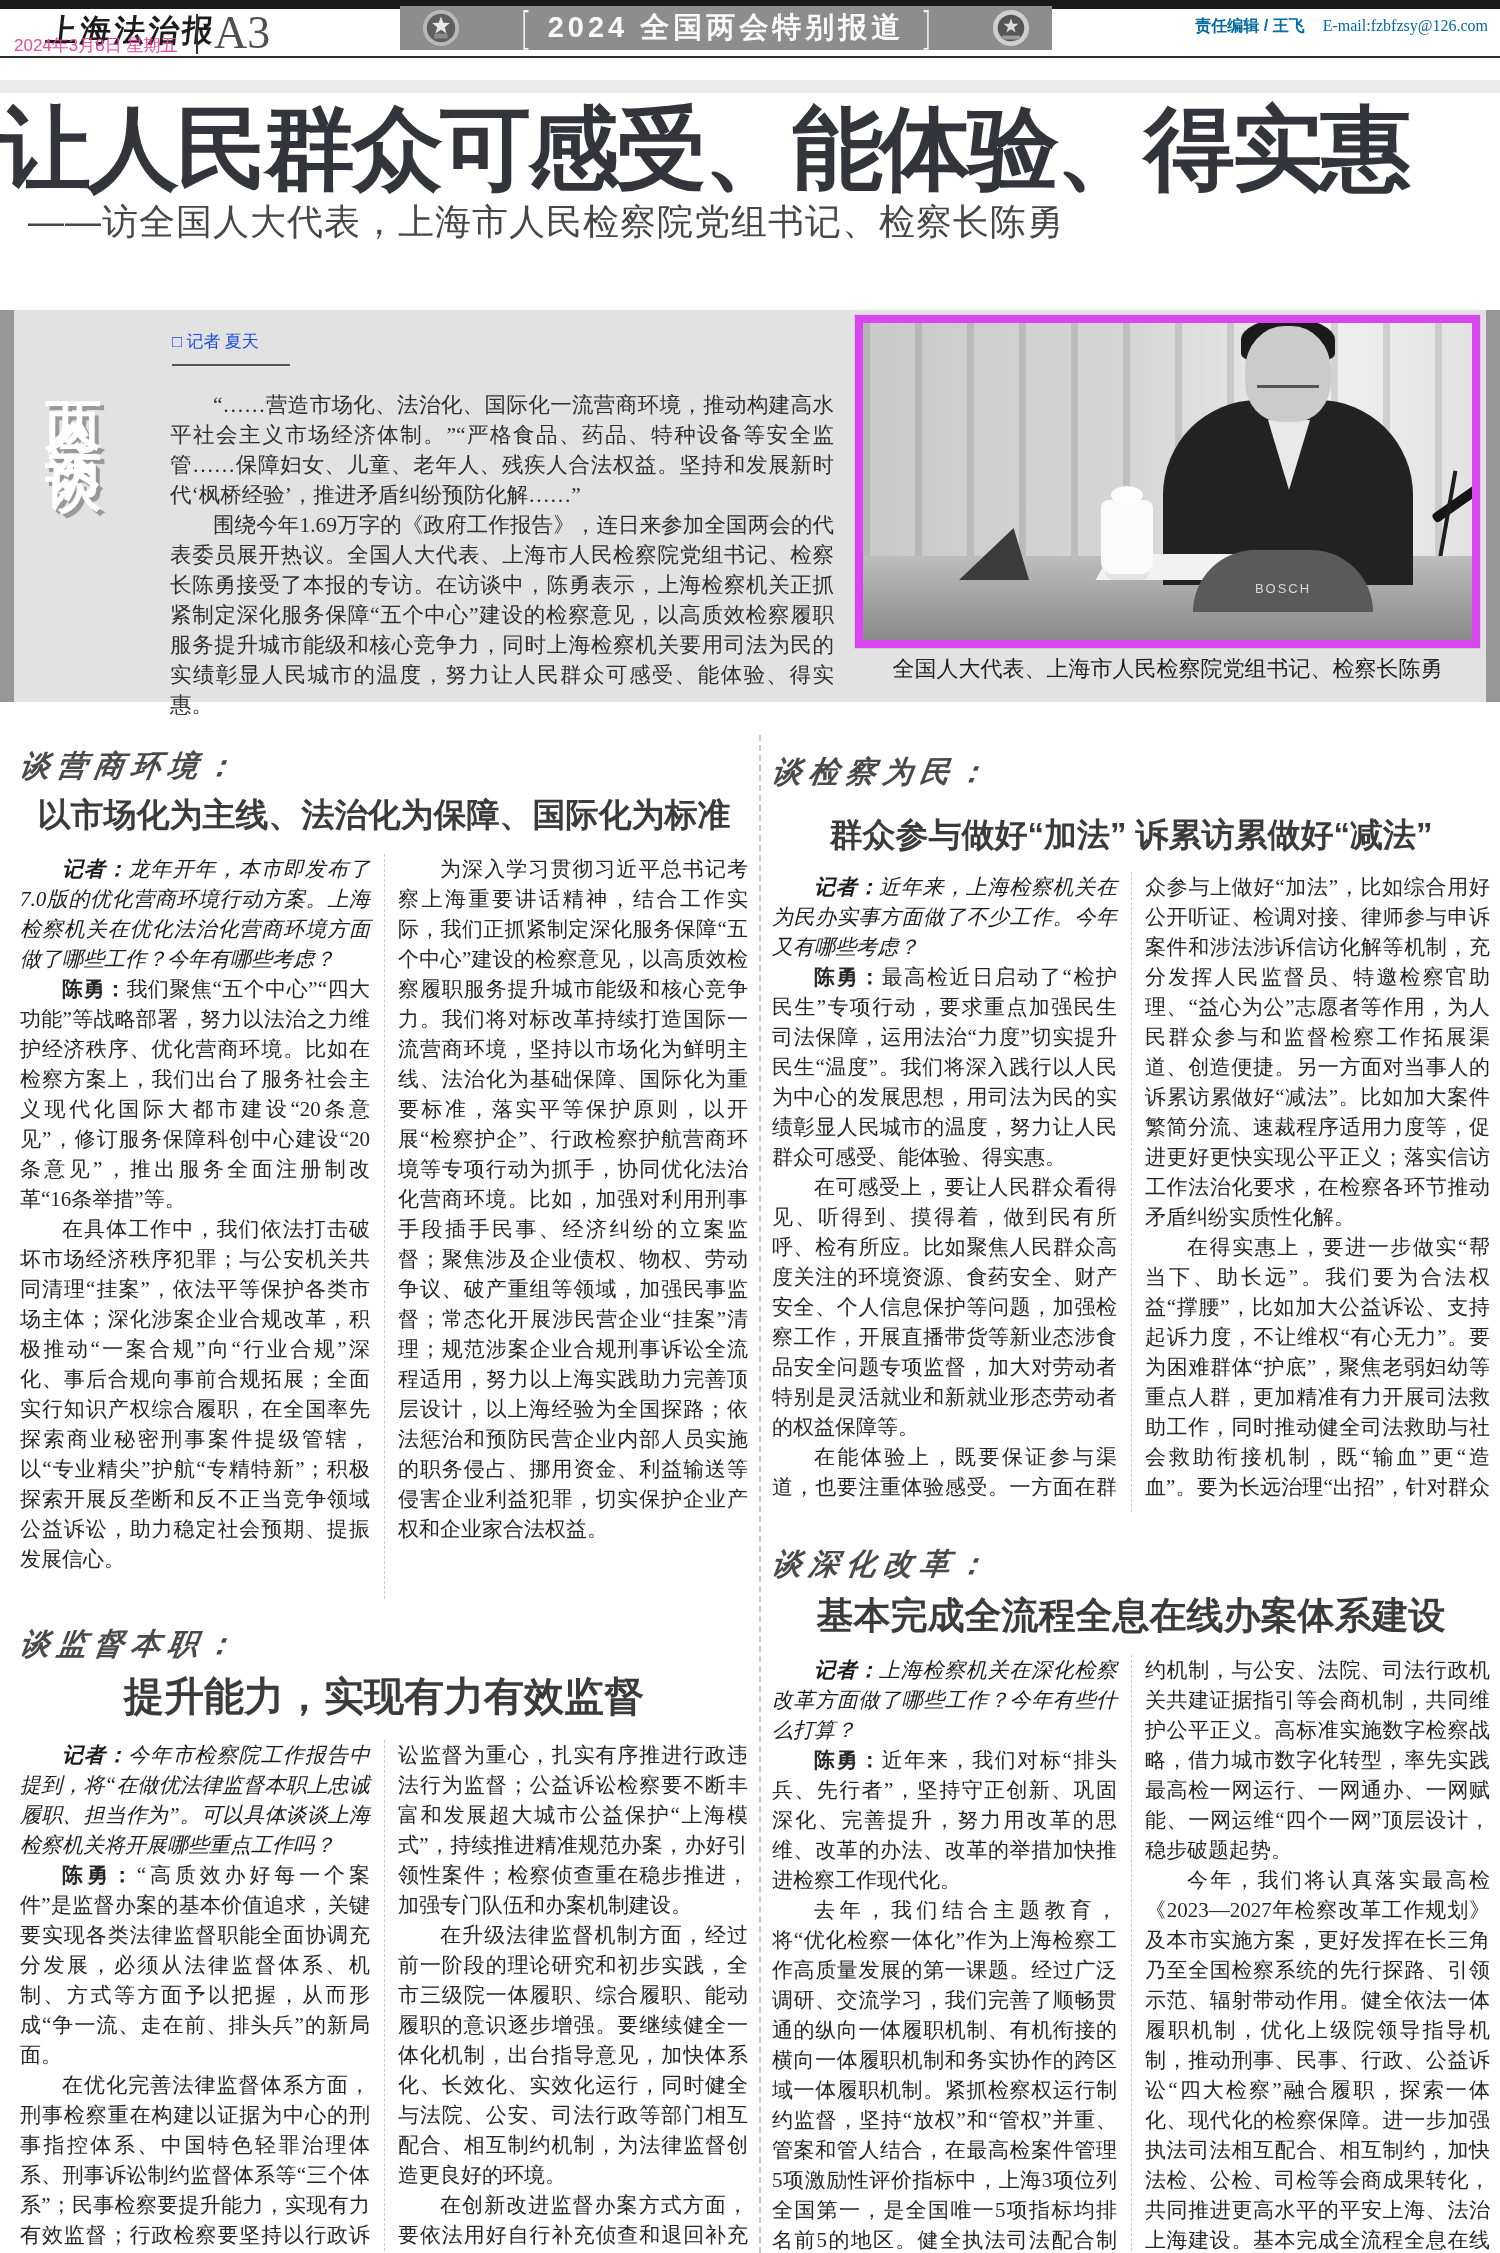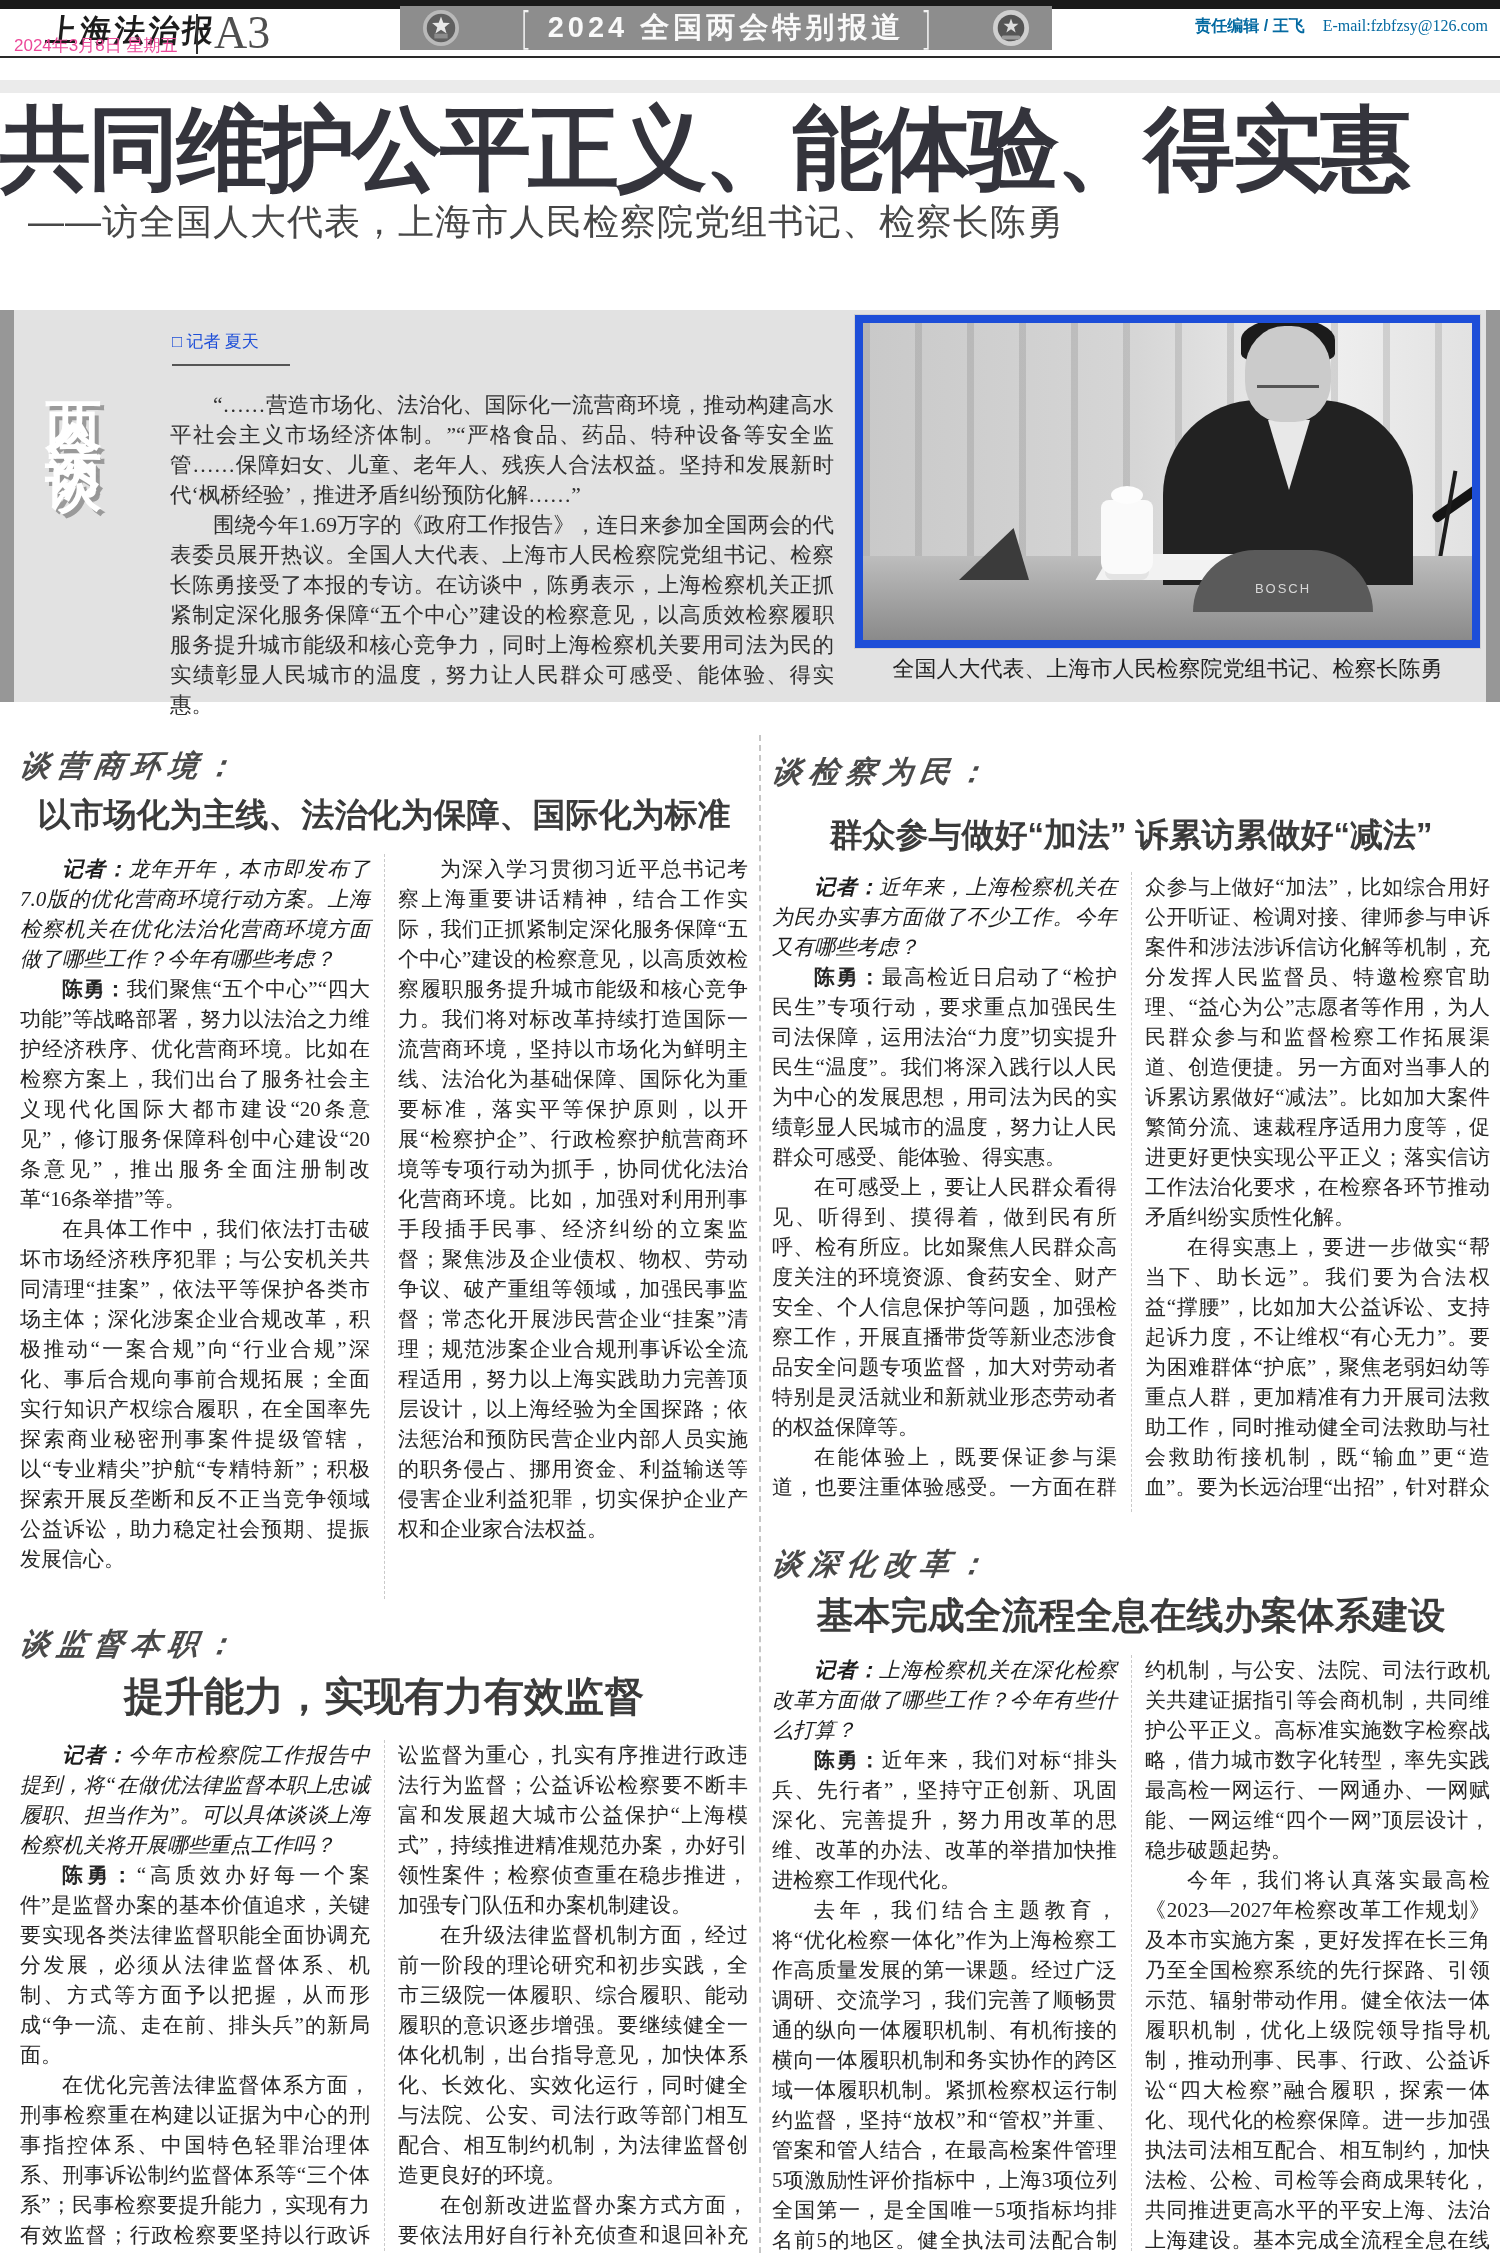--- a/index.html
+++ b/index.html
@@ -45,21 +45,21 @@
            letter-spacing:0.32em;font-family:"Liberation Sans",sans-serif;
            text-shadow:4px 4px 0 rgba(150,150,150,.95);}
   .byline{position:absolute;left:172px;top:20px;font-size:17px;color:#1d4ed8;}
   .byline-rule{position:absolute;left:172px;top:54px;width:118px;height:2px;background:#555;}
   .intro-text{position:absolute;left:170px;top:80px;width:664px;font-size:21.5px;
               line-height:30px;text-align:justify;color:#2f2f2f;}
   .intro-text p{margin:0;text-indent:2em;}
 
   
   .photo{position:absolute;left:855px;top:5px;width:609px;height:317px;background:#fff;
-         border:8px solid #1d4ed8;box-shadow:0 0 0 1px #d0d0d0;}
+         border:8px solid #d946ef;box-shadow:0 0 0 1px #d0d0d0;}
   .scene{position:relative;width:100%;height:100%;overflow:hidden;
          background:linear-gradient(90deg,#c9c9c9 0%,#d6d6d6 45%,#efefef 76%,#e2e2e2 100%);}
   .curtain{position:absolute;inset:0;
            background:repeating-linear-gradient(90deg,rgba(110,110,110,.22) 0 7px,rgba(255,255,255,0) 7px 52px);}
   .desk{position:absolute;left:0;bottom:0;width:100%;height:84px;
         background:linear-gradient(#bdbdbd,#8a8a8a);}
   .suit{position:absolute;left:300px;bottom:55px;width:250px;height:185px;background:#222;
         border-radius:95px 95px 0 0;}
   .shirt{position:absolute;left:405px;bottom:150px;width:42px;height:70px;background:#e8e8e8;
          clip-path:polygon(50% 100%,0 0,100% 0);}
@@ -144,21 +144,21 @@
     </svg>
   </div>
 
   <div class="editor-box">
     <span class="ed">责任编辑 / 王飞</span>
     <span class="em">E-mail:fzbfzsy@126.com</span>
   </div>
   <div class="header-rule"></div>
 
   <div class="head-band"></div>
-  <div class="headline">共同维护公平正义、能体验、得实惠</div>
+  <div class="headline">让人民群众可感受、能体验、得实惠</div>
   <div class="subhead">——访全国人大代表，上海市人民检察院党组书记、检察长陈勇</div>
 
   <div class="intro-panel">
     <div class="cap-l"></div>
     <div class="cap-r"></div>
     <div class="v-label">两会访谈</div>
     <div class="byline">□ 记者 夏天</div>
     <div class="byline-rule"></div>
     <div class="intro-text">
       <p>“……营造市场化、法治化、国际化一流营商环境，推动构建高水平社会主义市场经济体制。”“严格食品、药品、特种设备等安全监管……保障妇女、儿童、老年人、残疾人合法权益。坚持和发展新时代‘枫桥经验’，推进矛盾纠纷预防化解……”</p>

